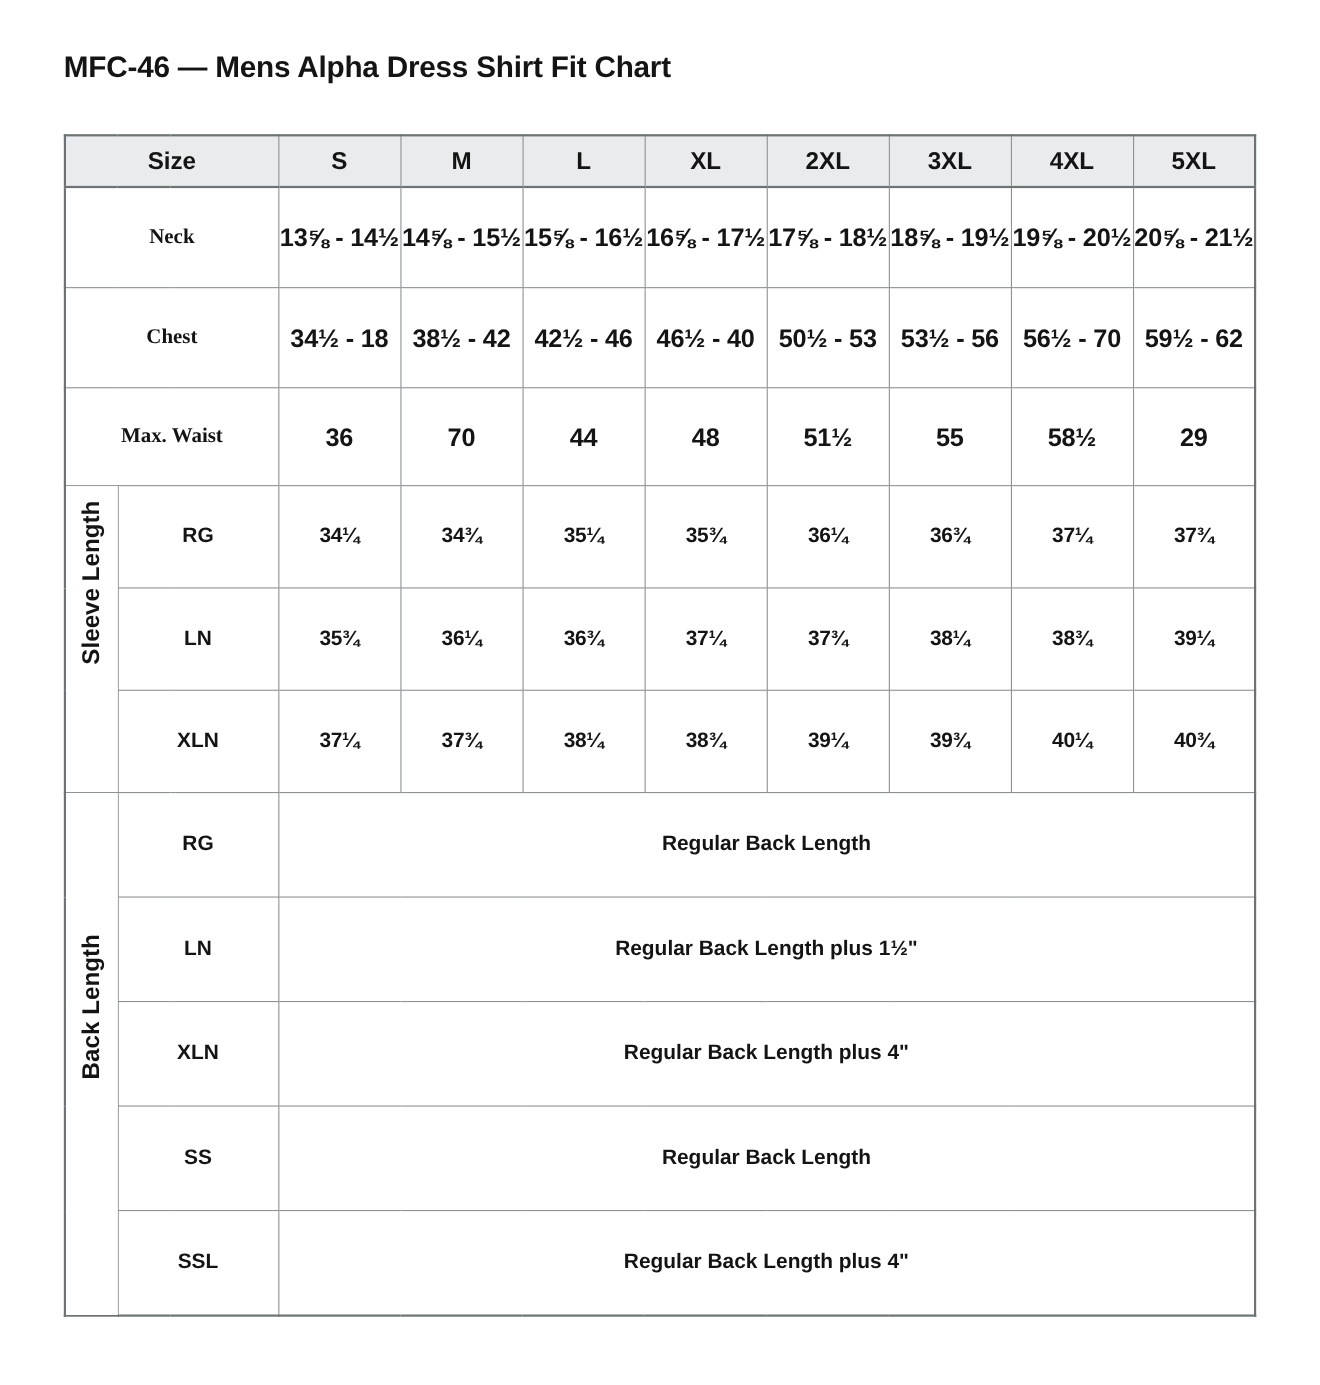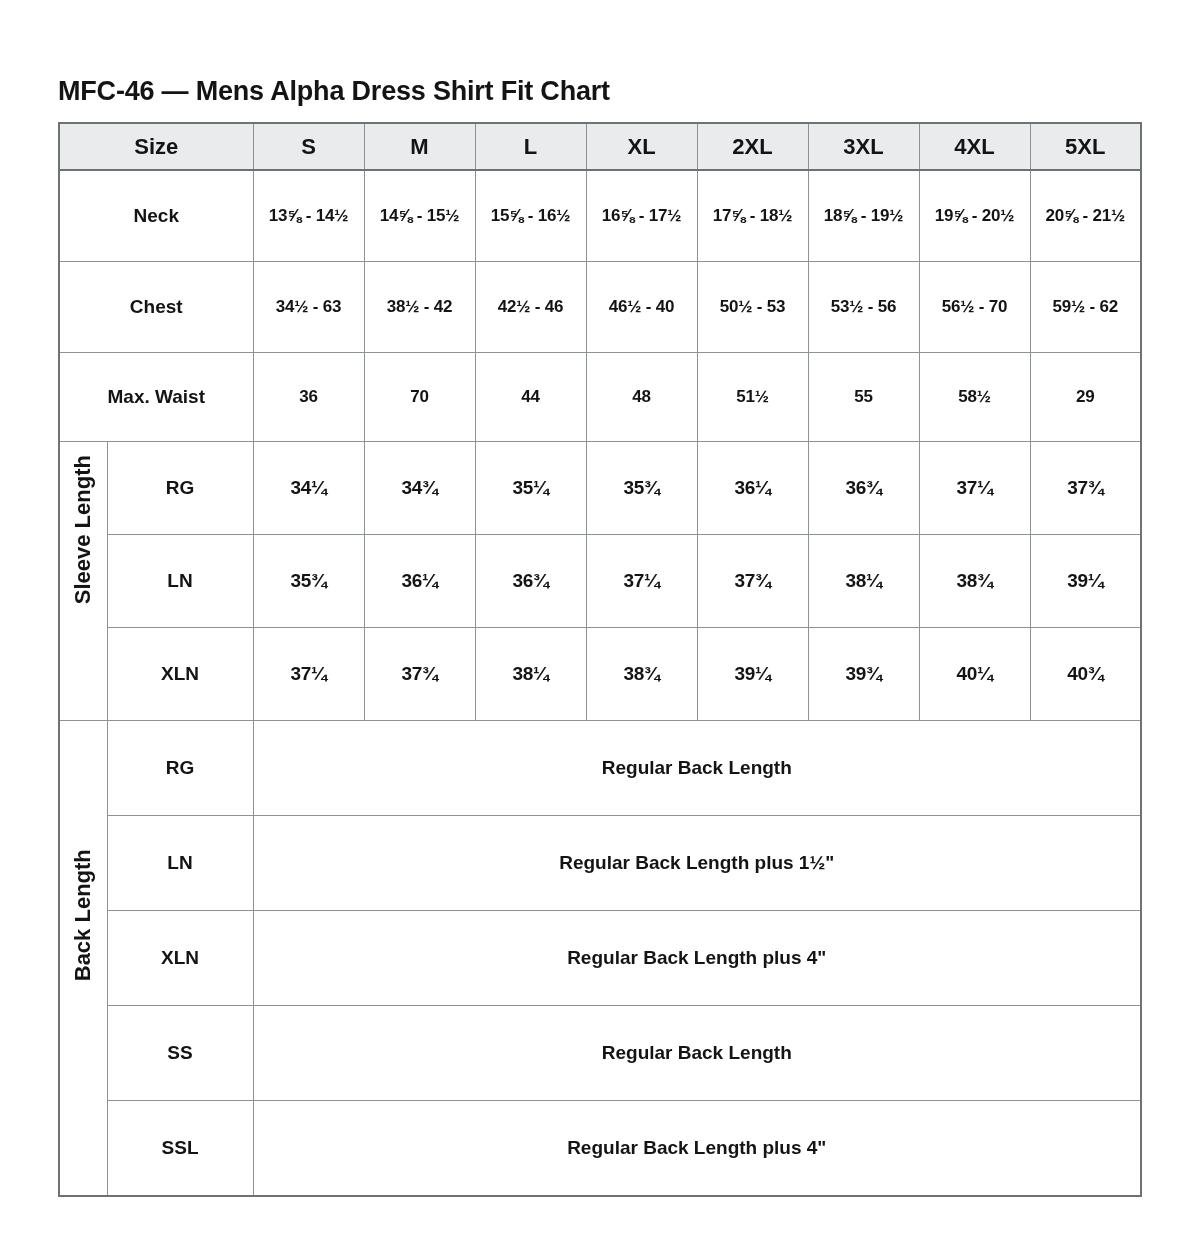--- a/index.html
+++ b/index.html
@@ -17,21 +17,21 @@
   .page {
     position: relative;
     width: 1200px;
     height: 1259px;
     box-sizing: border-box;
     padding: 0;
   }
   .title {
     position: absolute;
     left: 58px;
-    top: 76px;
+    top: 46px;
     font-size: 27px;
     font-weight: bold;
     letter-spacing: -0.2px;
     color: #141414;
     white-space: nowrap;
   }
   .table-wrap {
     position: absolute;
     left: 58px;
     top: 122px;
@@ -66,36 +66,37 @@
     border-bottom: 2px solid #6d7275;
   }
   tr.head-row td.size-head {
     font-size: 22px;
   }
 
   
   td.rowlabel {
     background: #e9ebec;
     font-size: 22px;
+    font-family: Liberation Serif, serif;
   }
   td.rot-label {
     background: #e9ebec;
     position: relative;
   }
   .rot-inner {
     display: block;
     transform: rotate(-90deg);
     white-space: nowrap;
     font-size: 22px;
     font-weight: bold;
     color: #141414;
   }
   
   tr.meas-row td { height: 90px; font-size: 19px; }
-  tr.meas-row td.val { font-size: 17px; letter-spacing: -0.2px; }
+  tr.meas-row td.val { font-size: 23px; letter-spacing: -0.2px; }
   tr.waist-row td { height: 88px; margin-left: 17px; }
 
   tr.sleeve-row td { height: 92px; font-size: 19px; }
   td.sub { font-size: 19px; margin-left: 12px; }
 
   tr.back-row td { height: 94px; font-size: 19px; }
   td.backtext { font-size: 19px; }
 
   
   .sec-top td { border-top: 2px solid #6d7275; }
@@ -145,21 +146,21 @@
           <td class="val frac">15⅝ - 16½</td>
           <td class="val frac">16⅝ - 17½</td>
           <td class="val frac">17⅝ - 18½</td>
           <td class="val frac">18⅝ - 19½</td>
           <td class="val frac">19⅝ - 20½</td>
           <td class="val frac">20⅝ - 21½</td>
         </tr>
 
         <tr class="meas-row">
           <td class="rowlabel" colspan="3">Chest</td>
-          <td class="val frac">34½ - 63</td>
+          <td class="val frac">34½ - 18</td>
           <td class="val frac">38½ - 42</td>
           <td class="val frac">42½ - 46</td>
           <td class="val frac">46½ - 40</td>
           <td class="val frac">50½ - 53</td>
           <td class="val frac">53½ - 56</td>
           <td class="val frac">56½ - 70</td>
           <td class="val frac">59½ - 62</td>
         </tr>
 
         <tr class="meas-row waist-row sec-top sec-bottom">

